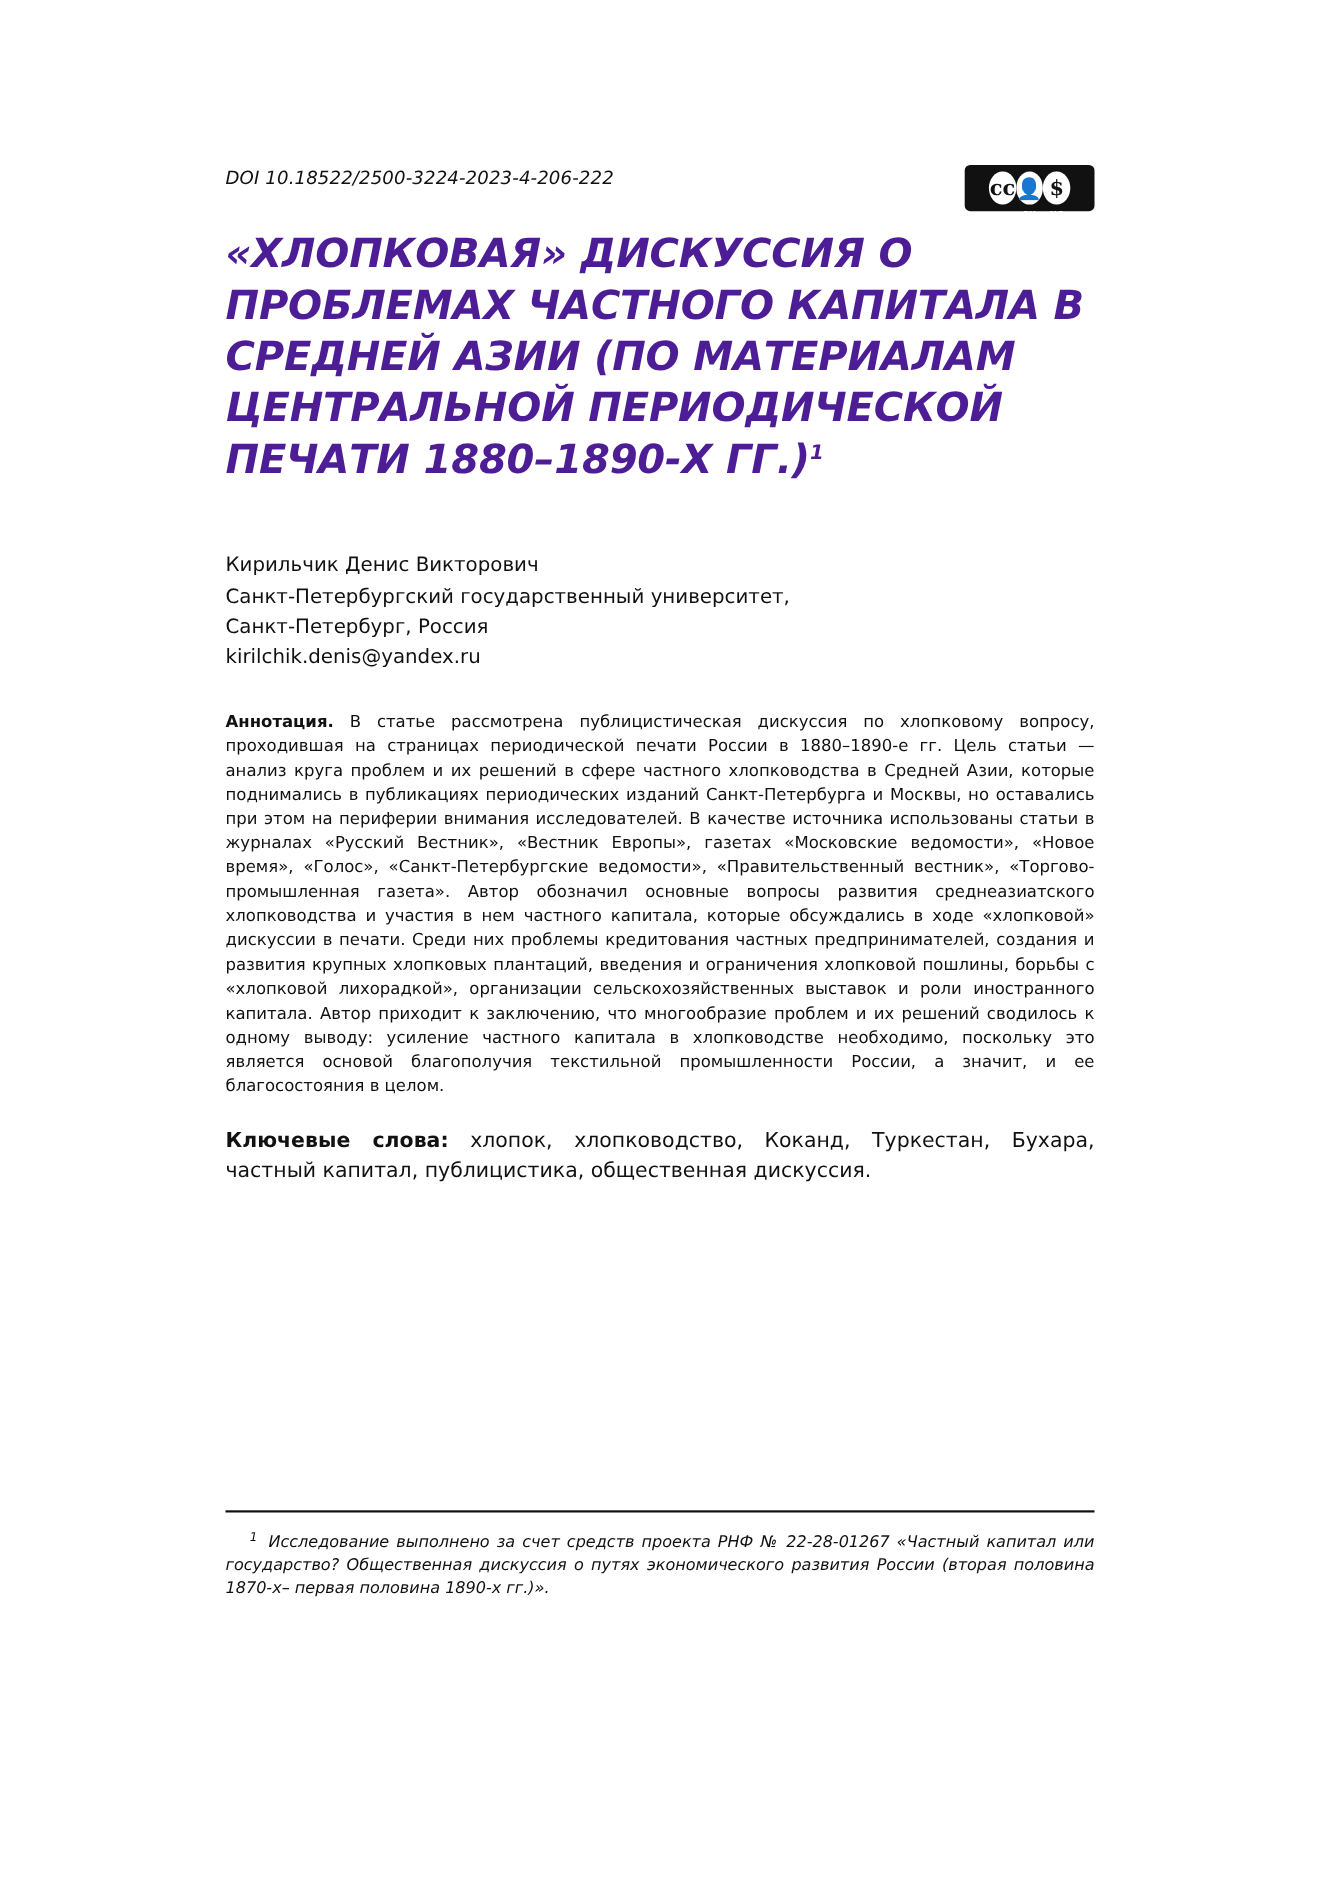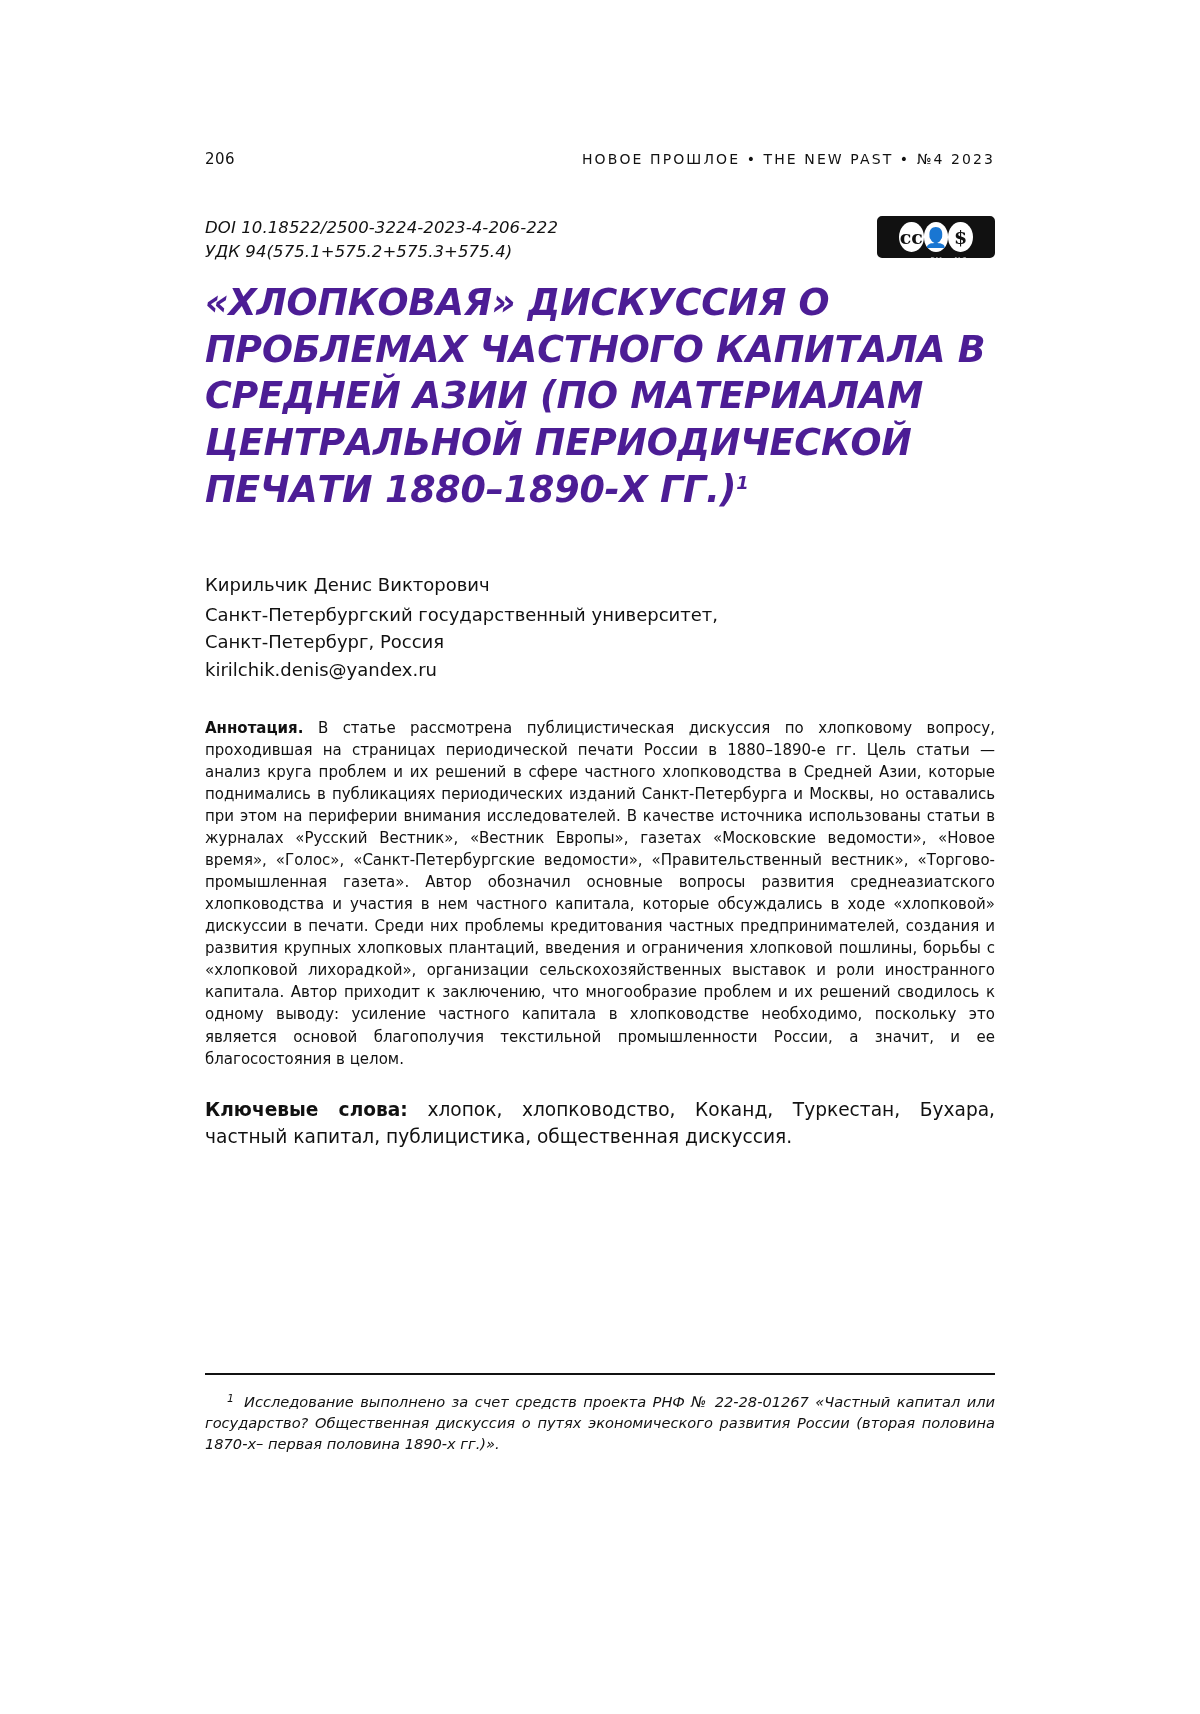--- a/index.html
+++ b/index.html
@@ -176,29 +176,24 @@
     line-height: 0;
     margin-right: 10px;
   }
   .fn-indent { display: inline-block; width: 22px; }
 </style>
 </head>
 <body>
 
 <div class="page">
 
-  <div class="runhead">
-    <span class="folio">206</span>
-    <span class="journal">НОВОЕ ПРОШЛОЕ • THE NEW PAST • №4 2023</span>
-  </div>
 
   <div class="idblock">
     <div class="ids">
       <div>DOI 10.18522/2500-3224-2023-4-206-222</div>
-      <div>УДК 94(575.1+575.2+575.3+575.4)</div>
     </div>
     <div class="cc-badge">
       <span class="cc-circle">cc</span>
       <span class="cc-circle">👤<span class="cc-sub">BY</span></span>
       <span class="cc-circle">$<span class="cc-sub">NC</span></span>
     </div>
   </div>
 
   <h1 class="title"><span>«ХЛОПКОВАЯ» ДИСКУССИЯ О ПРОБЛЕМАХ ЧАСТНОГО КАПИТАЛА В СРЕДНЕЙ АЗИИ (ПО МАТЕРИАЛАМ ЦЕНТРАЛЬНОЙ ПЕРИОДИЧЕСКОЙ ПЕЧАТИ 1880–1890-х гг.)</span><sup>1</sup></h1>
 

